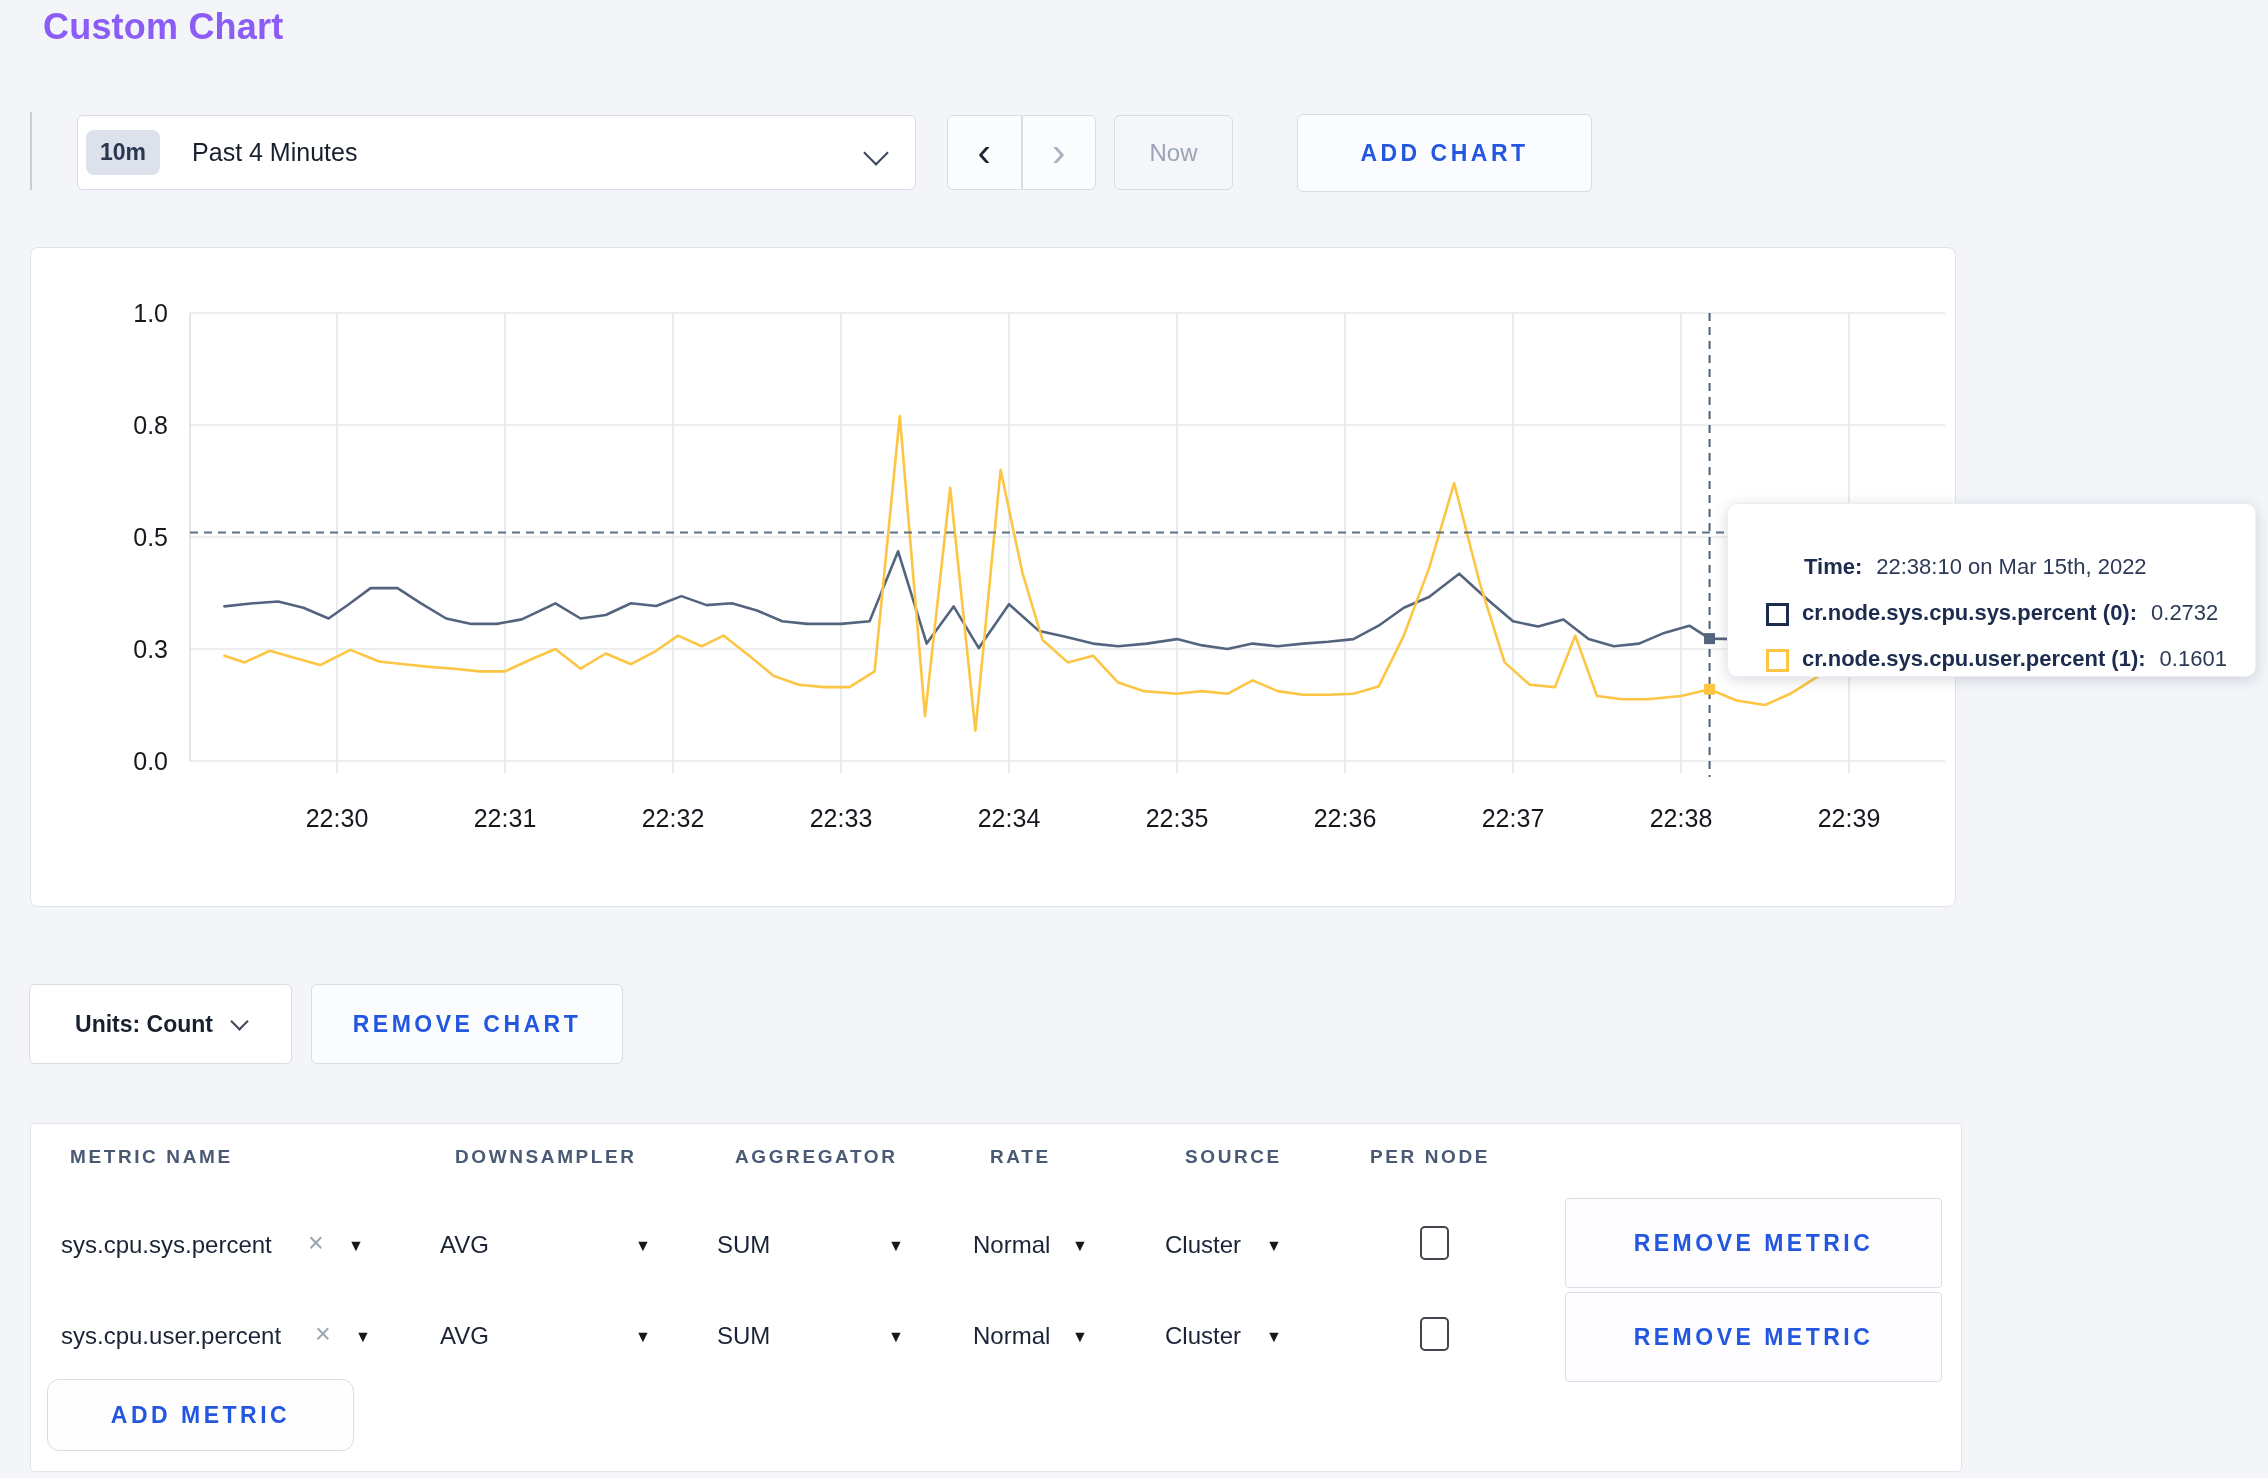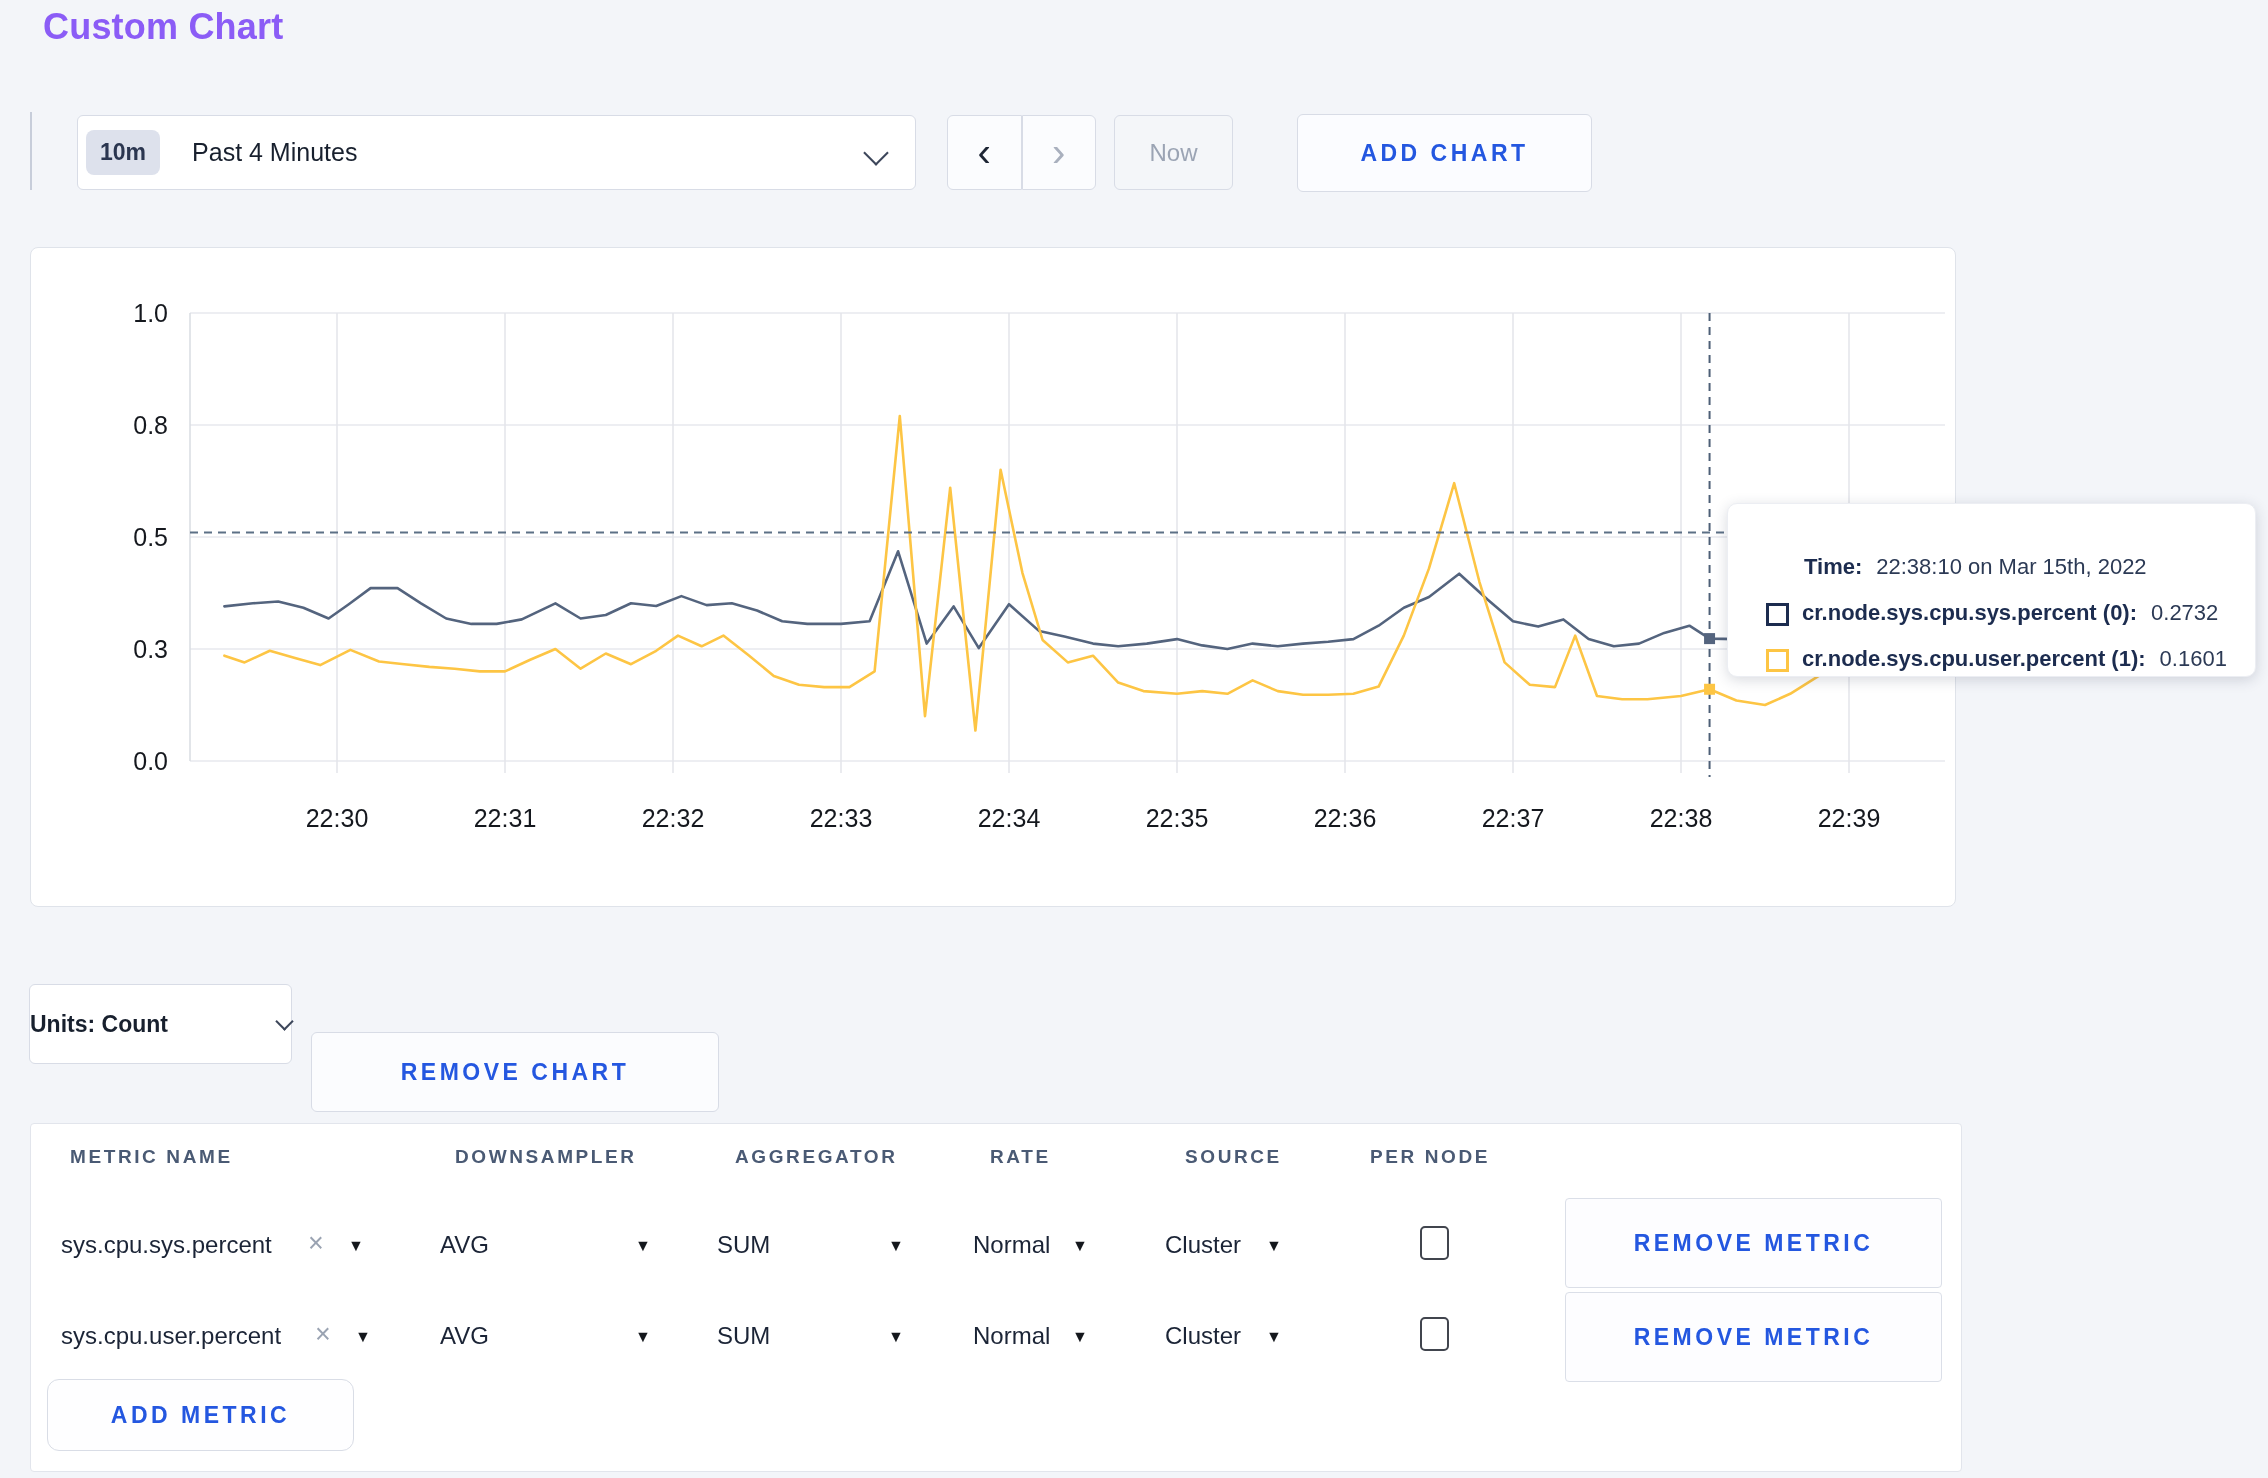--- a/index.html
+++ b/index.html
@@ -35,25 +35,25 @@
   #chart-tooltip{left:1727px;top:503px;width:529px;height:174px;background:#ffffff;border-radius:10px;
        box-shadow:0 3px 14px rgba(40,50,80,.18);border:1px solid #eceef3;z-index:5;
        padding:30px 0 0 0;box-sizing:border-box;}
   .tt-row{position:relative;height:46px;display:flex;align-items:flex-end;}
   #tt-time-row{padding-left:76px;}
   .tt-entry{padding-left:38px;}
   .tt-label{font-weight:700;color:#1c2c4f;font-size:22px;}
   .tt-value{color:#2c3a55;font-size:22px;margin-left:14px;}
   .swatch{width:17px;height:17px;border:3.5px solid;margin-right:13px;background:#fff;}
   
-  #units-button{left:29px;top:984px;width:263px;height:80px;background:#ffffff;justify-content:space-between;}
+  #units-button{left:29px;top:984px;width:263px;height:80px;background:#ffffff;}
   #units-label{font-size:23px;font-weight:700;color:#18202e;margin-right:20px;}
   .chev-sm{width:11px;height:11px;border-right:2.5px solid #3c465a;border-bottom:2.5px solid #3c465a;
        transform:rotate(45deg);margin-top:-6px;}
-  #remove-chart-button{left:311px;top:984px;width:408px;height:80px;margin-top:48px;}
+  #remove-chart-button{left:311px;top:984px;width:312px;height:80px;}
   
   #table-card{left:30px;top:1123px;width:1930px;height:347px;background:#ffffff;
        border:1.5px solid #e2e5ec;border-radius:4px;}
   .th{position:absolute;top:1146px;font-size:19px;font-weight:600;letter-spacing:2.6px;color:#4a5a74;}
   .cell{position:absolute;font-size:24px;color:#1b2436;}
   .x-icon{color:#9aa3b2;font-size:27px;}
   .caret{color:#14171c;font-size:16px;}
   .checkbox{position:absolute;width:25px;height:30px;border:2px solid #41454e;border-radius:5px;
        background:#fff;cursor:pointer;}
   .rm-btn{position:absolute;left:1565px;width:375px;height:88px;background:#fdfdff;

